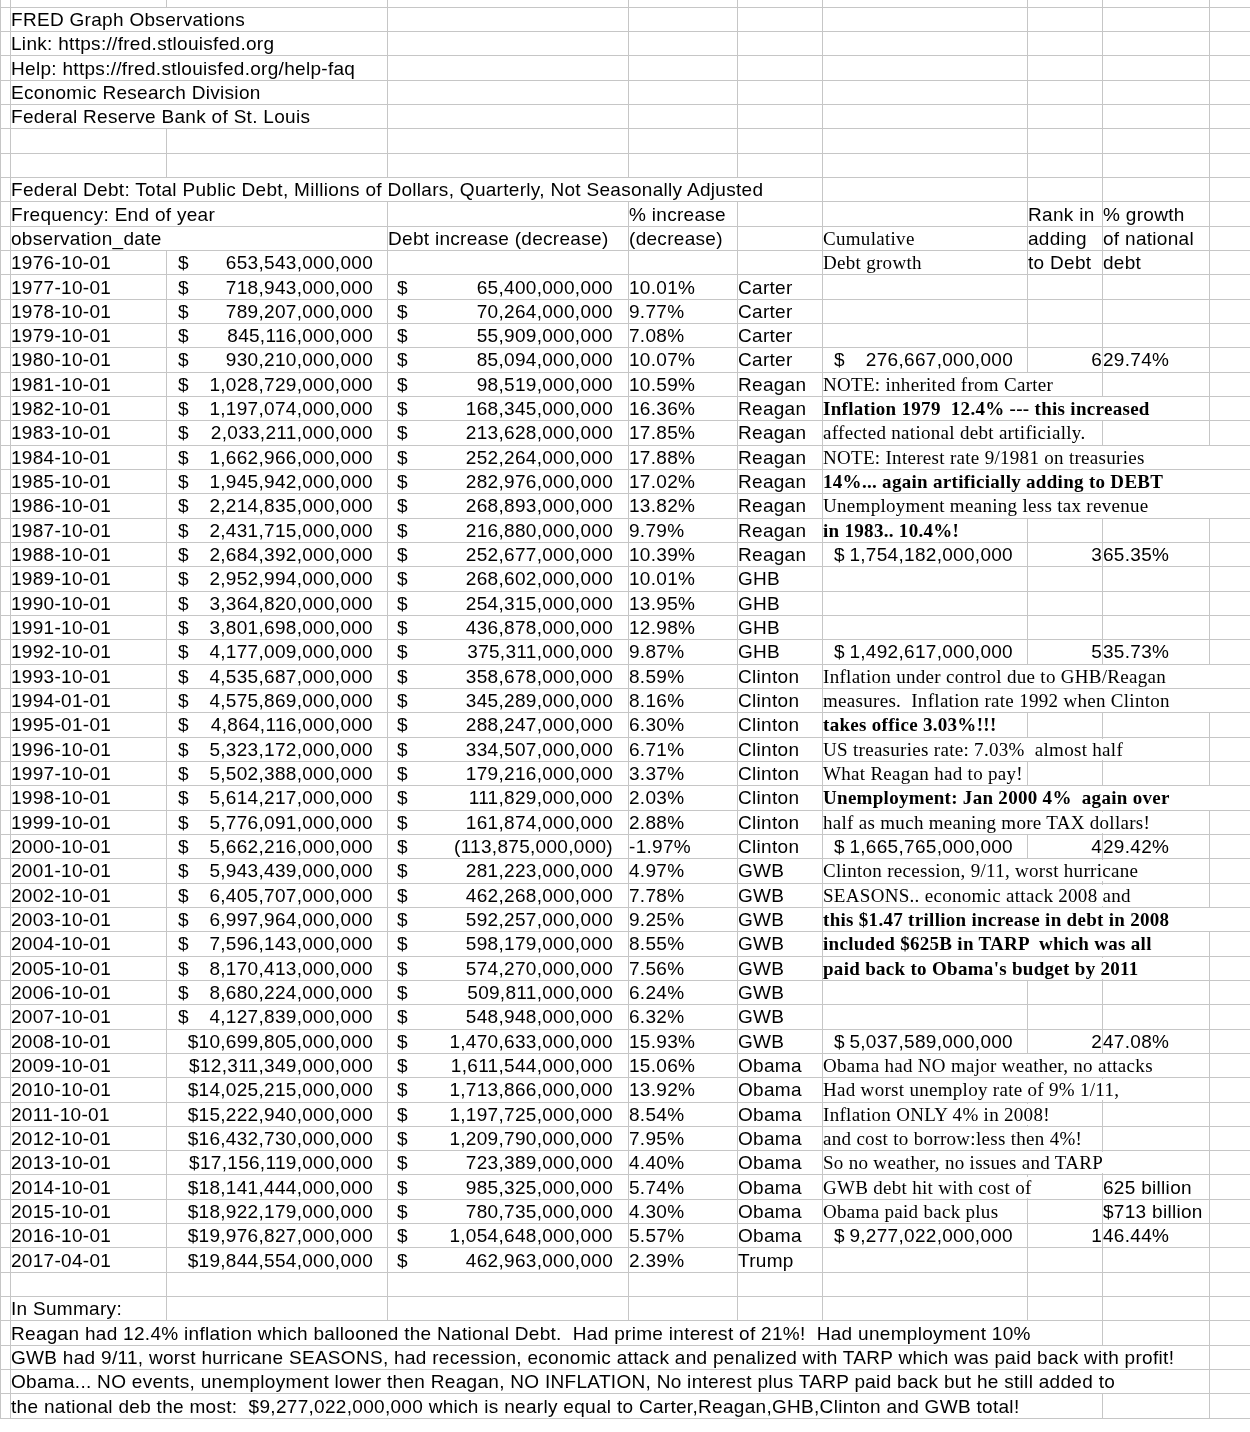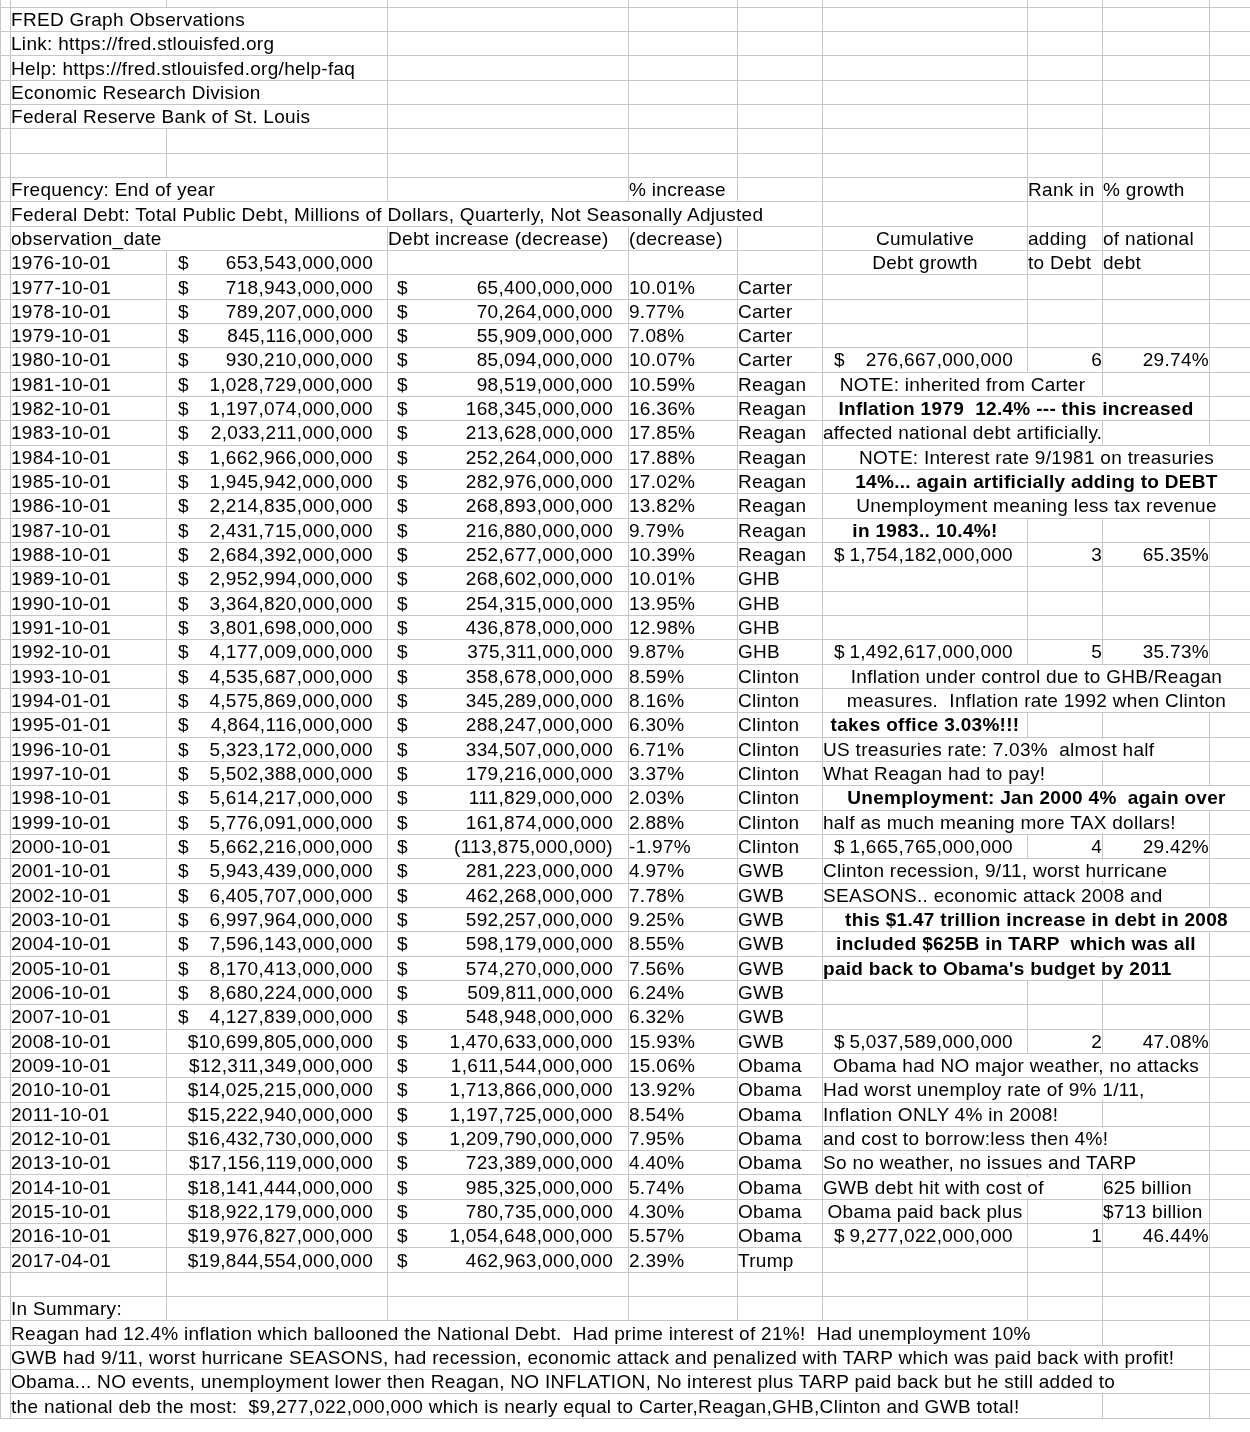--- a/index.html
+++ b/index.html
@@ -14,26 +14,26 @@
   }
   table.sheet tr{height:24.33px;}
   table.sheet td{
     border:1px solid #c6c6c6;
     padding:0;margin:0;
     font-size:19px;line-height:23px;letter-spacing:0.3px;
     vertical-align:middle;white-space:pre;overflow:visible;
   }
   td .t{background:#fff;}
   td.l{text-align:left;padding-left:6px;}
-  td.note{text-align:center;padding-left:9px;}
+  td.note{text-align:left;padding-left:9px;font-family:Liberation Serif, serif;}
   td.b{font-weight:bold;}
   td.date{padding-right:8px;}
   td.pct{text-align:left;padding-right:12px;}
   td.rank{text-align:right;padding-right:12px;}
-  td.gpct{text-align:right;padding-right:7px;}
+  td.gpct{text-align:left;padding-right:7px;}
   td.money > div{display:flex;justify-content:space-between;padding:0 14px 0 11px;}
   td.money.c3 > div{padding:0 15px 0 9px;}
   td.money.adj > div{justify-content:flex-end;}
 </style>
 </head>
 <body>
 
 <div class="viewport">
   <table class="sheet">
     <colgroup>
@@ -135,35 +135,35 @@
           <td></td>
           <td></td>
           <td></td>
           <td></td>
           <td></td>
           <td></td>
           <td></td>
         </tr>
         <tr>
           <td></td>
+          <td colspan="5" class="l"><span class="t">Federal Debt: Total Public Debt, Millions of Dollars, Quarterly, Not Seasonally Adjusted</span></td>
+          <td></td>
+          <td></td>
+          <td></td>
+          <td></td>
+        </tr>
+        <tr>
+          <td></td>
           <td colspan="2" class="l"><span class="t">Frequency: End of year</span></td>
           <td></td>
           <td class="l"><span class="t">% increase</span></td>
           <td></td>
           <td></td>
           <td class="l"><span class="t">Rank in</span></td>
           <td class="l"><span class="t">% growth</span></td>
-          <td></td>
-        </tr>
-        <tr>
-          <td></td>
-          <td colspan="5" class="l"><span class="t">Federal Debt: Total Public Debt, Millions of Dollars, Quarterly, Not Seasonally Adjusted</span></td>
-          <td></td>
-          <td></td>
-          <td></td>
           <td></td>
         </tr>
         <tr>
           <td></td>
           <td colspan="2" class="l"><span class="t">observation_date</span></td>
           <td class="l"><span class="t">Debt increase (decrease)</span></td>
           <td class="l"><span class="t">(decrease)</span></td>
           <td></td>
           <td class="note"><span class="t">Cumulative</span></td>
           <td class="l"><span class="t">adding</span></td>

